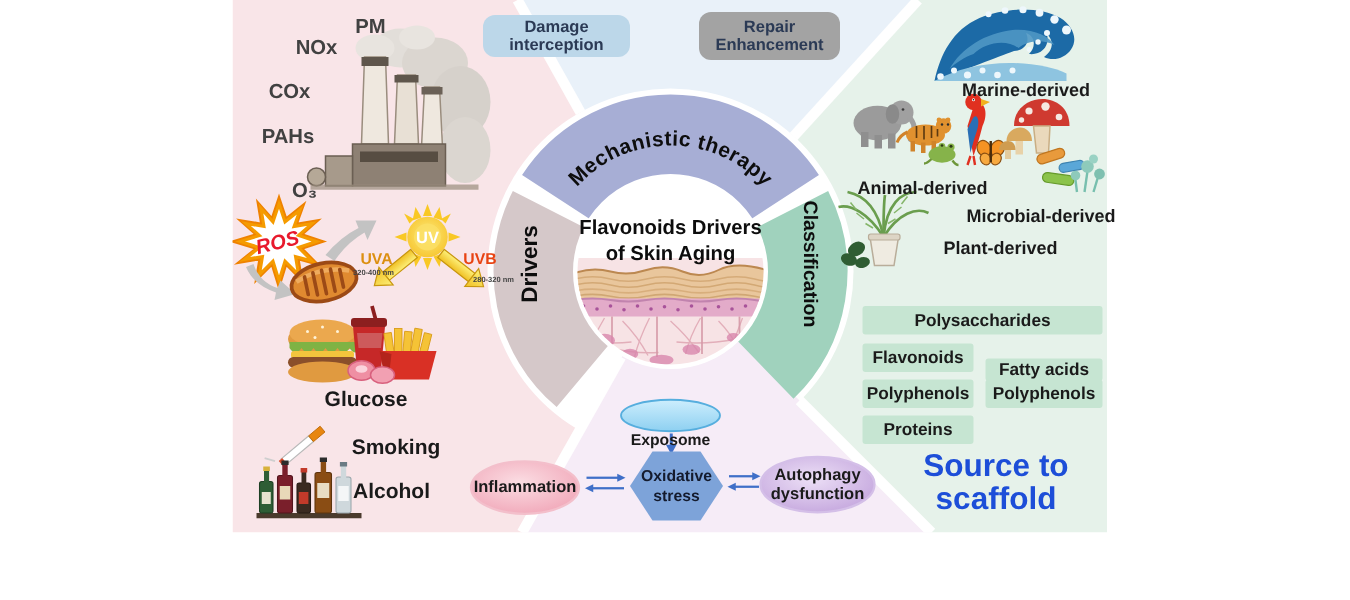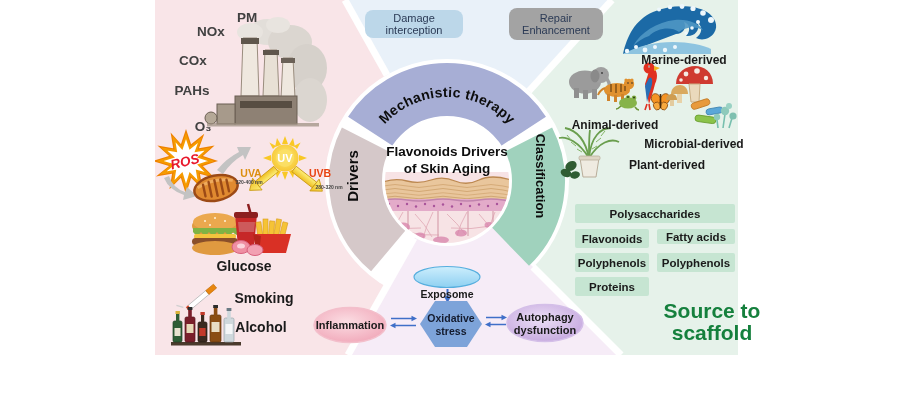--- a/index.html
+++ b/index.html
@@ -3,21 +3,21 @@
 <meta charset="utf-8">
 <style>
   html,body{margin:0;padding:0;background:#fff;width:900px;height:400px;overflow:hidden;
     font-family:"Liberation Sans",sans-serif;}
   #stage{position:absolute;left:155px;top:0;width:583px;height:355px;}
   #bg{position:absolute;left:0;top:0;}
   .t{position:absolute;transform:translate(-50%,-50%);font-weight:bold;color:#1a1a1a;
      text-align:center;white-space:nowrap;line-height:1.15;}
   .wrap{white-space:normal;}
   .btn{position:absolute;display:flex;align-items:center;justify-content:center;
-     font-weight:normal;color:#2b3a55;text-align:center;border-radius:8px;margin-left:43px;}
+     font-weight:bold;color:#2b3a55;text-align:center;border-radius:8px;}
   .cbox{position:absolute;background:#c6e5d2;border-radius:2px;display:flex;
      align-items:center;justify-content:center;font-weight:bold;color:#1a1a1a;font-size:11.5px;}
 </style>
 </head>
 <body>
 
 <div id="stage">
 <svg id="bg" width="583" height="355" viewBox="0 0 583 355">
   <defs>
     <radialGradient id="gInfl" cx="45%" cy="40%" r="70%">
@@ -452,19 +452,19 @@
 <div class="t" style="left:390px;top:317px;font-size:11px">Autophagy</div>
 <div class="t" style="left:390px;top:330px;font-size:11px">dysfunction</div>
 
 <div class="t" style="left:529px;top:61px;font-size:12px">Marine-derived</div>
 <div class="t" style="left:460px;top:126px;font-size:12px">Animal-derived</div>
 <div class="t" style="left:539px;top:145px;font-size:12px">Microbial-derived</div>
 <div class="t" style="left:512px;top:166px;font-size:12px">Plant-derived</div>
 
 <div class="cbox" style="left:420px;top:204px;width:160px;height:19px">Polysaccharides</div>
 <div class="cbox" style="left:420px;top:229px;width:74px;height:19px">Flavonoids</div>
-<div class="cbox" style="left:502px;top:229px;width:78px;height:15px">Fatty acids</div>
+<div class="cbox" style="left:502px;top:239px;width:78px;height:15px">Fatty acids</div>
 <div class="cbox" style="left:420px;top:253px;width:74px;height:19px">Polyphenols</div>
 <div class="cbox" style="left:502px;top:253px;width:78px;height:19px">Polyphenols</div>
 <div class="cbox" style="left:420px;top:277px;width:74px;height:19px">Proteins</div>
 
-<div class="t wrap" style="left:557px;top:322px;font-size:21px;line-height:22px;width:116px;color:#15803d">Source to scaffold</div>
+<div class="t wrap" style="left:509px;top:322px;font-size:21px;line-height:22px;width:116px;color:#1d4ed8">Source to scaffold</div>
 </div>
 
 </body></html>

